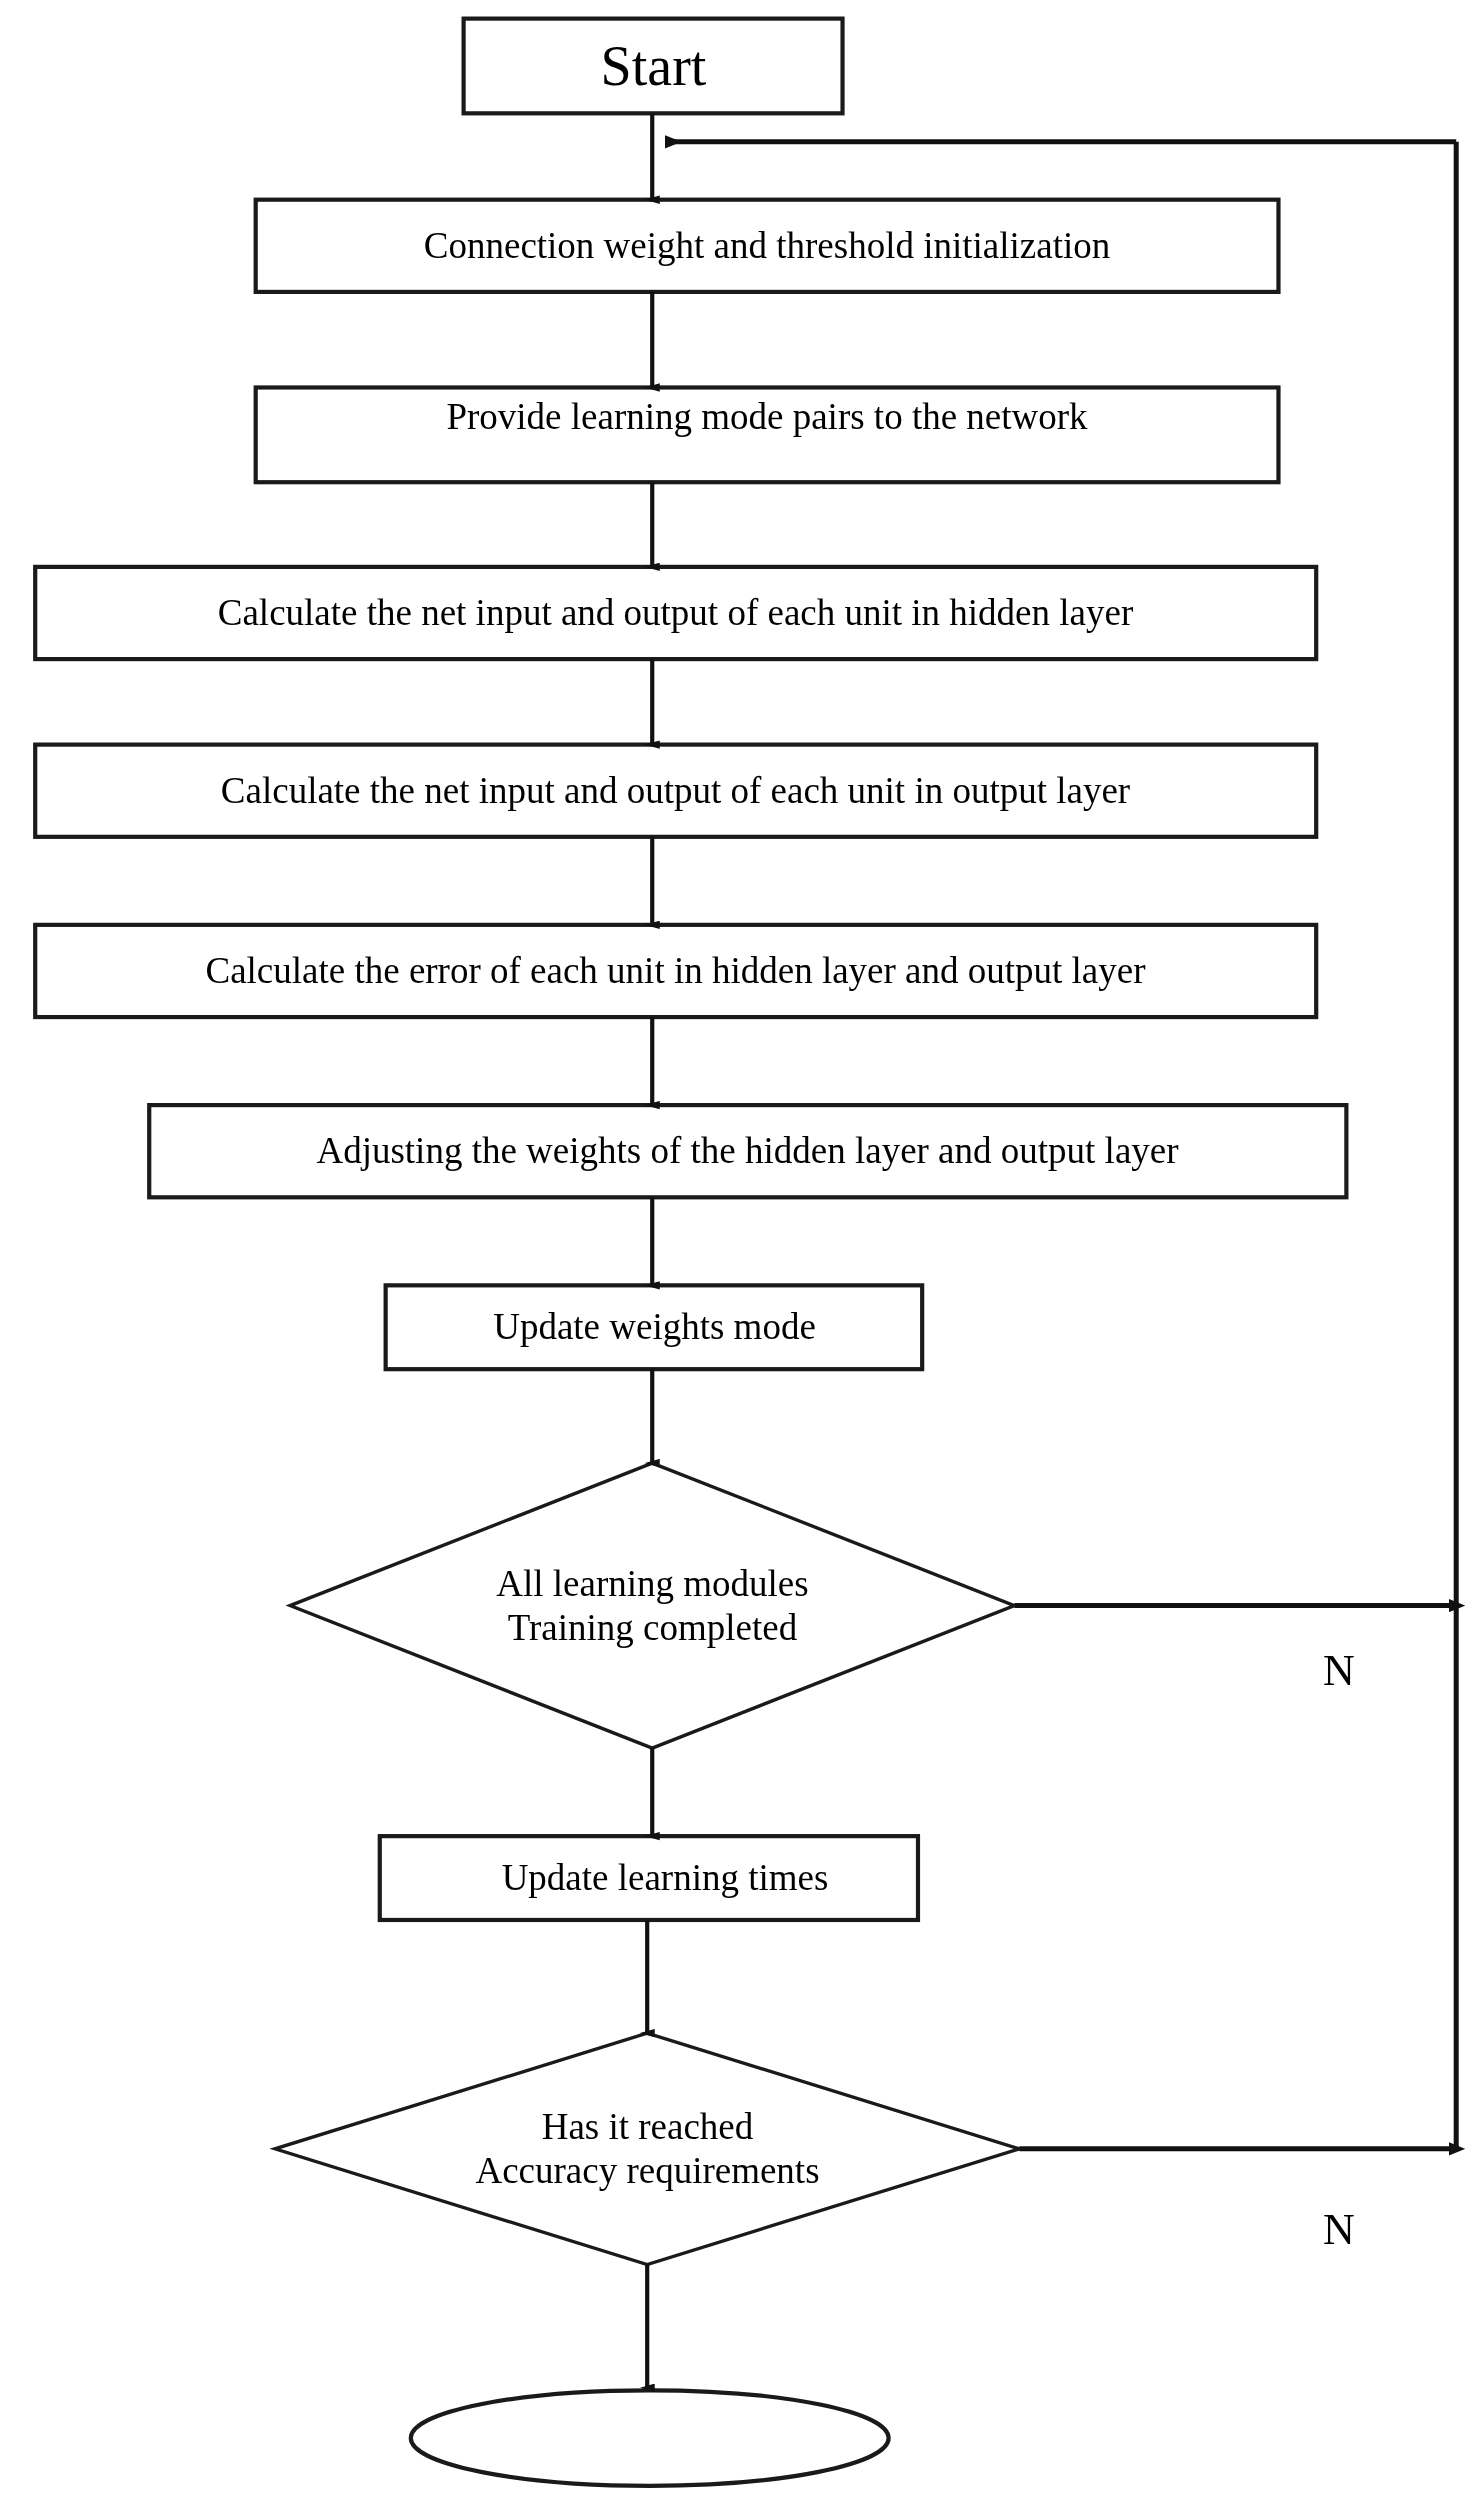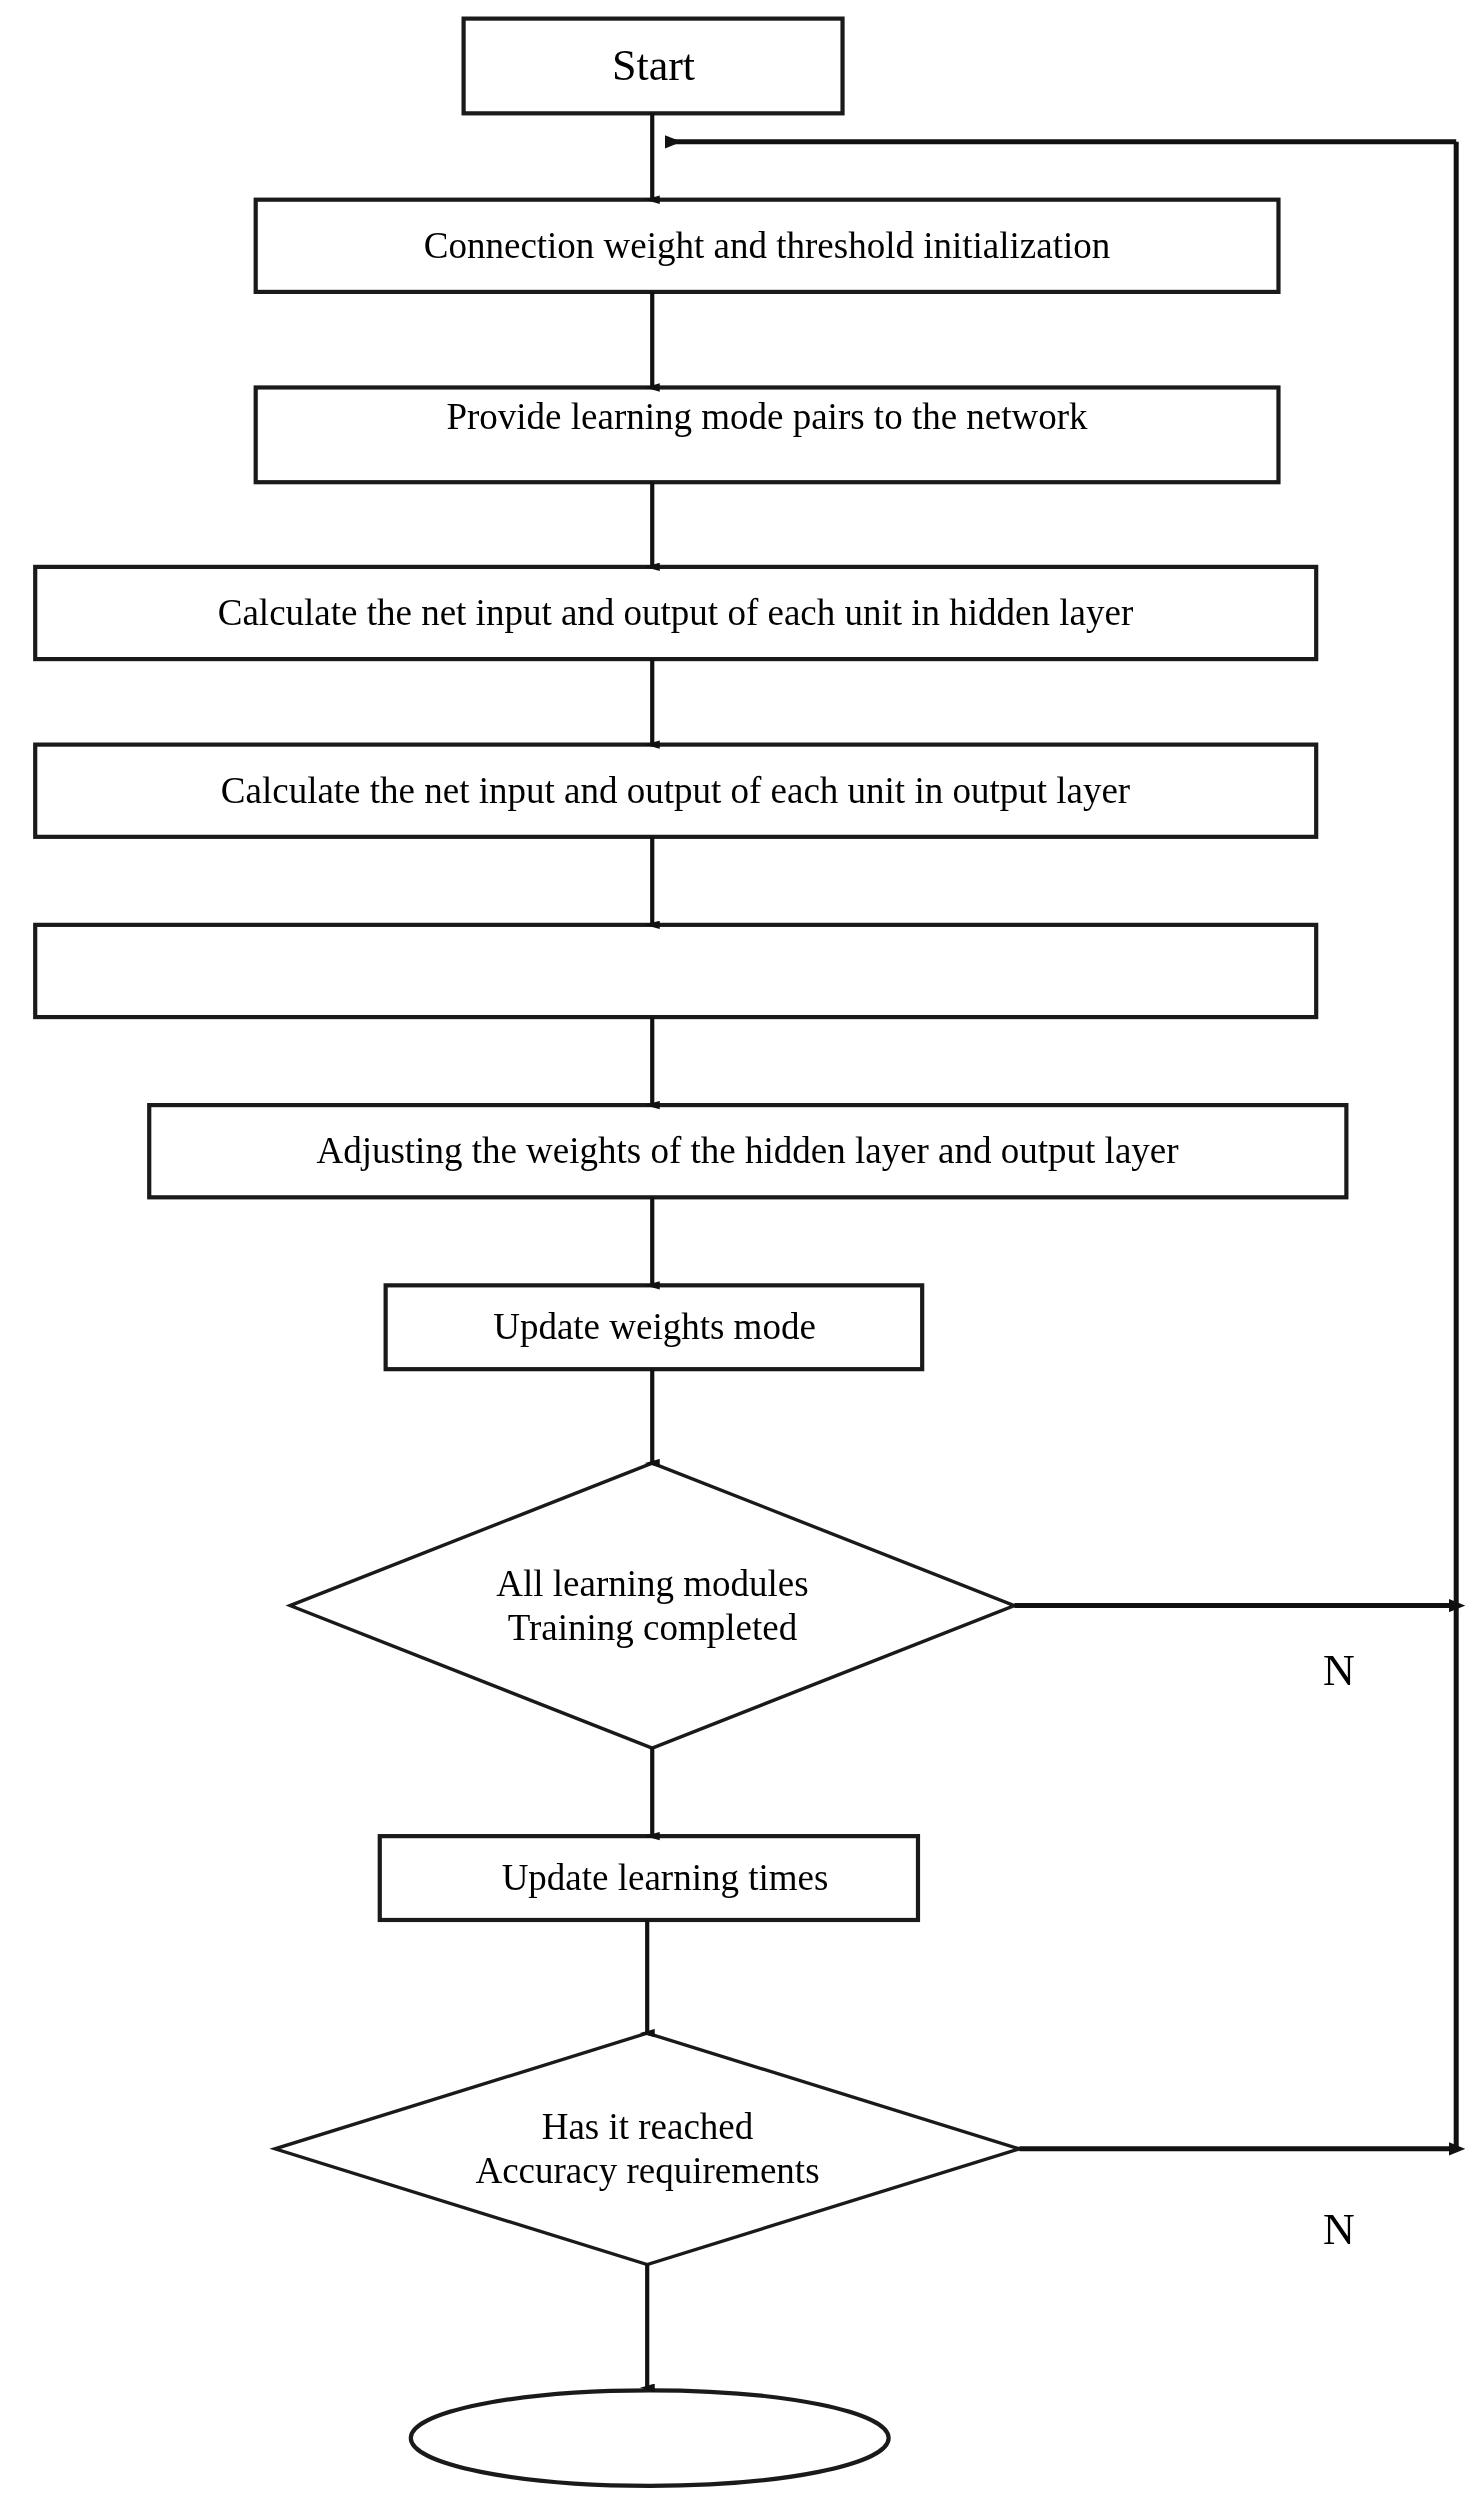--- a/index.html
+++ b/index.html
@@ -32,21 +32,21 @@
     align-items: center;
     justify-content: center;
     text-align: center;
     color: #000000;
     line-height: 1.18;
     white-space: pre-line;
     pointer-events: none;
     font-family: "Liberation Serif", "DejaVu Serif", serif;
   }
   .process-label { font-size: 37px; text-align: right; }
-  .terminal-label { font-size: 44px; }
+  .terminal-label { font-size: 56px; }
   .decision-label { font-size: 37px; }
   .branch-label {
     position: absolute;
     font-size: 44px;
     color: #000000;
     font-family: "Liberation Serif", "DejaVu Serif", serif;
   }
   .hit {
     position: absolute;
     background: transparent;
@@ -114,20 +114,21 @@
   <div class="node-label terminal-label" style="left:464px; top:18.4px; width:379px; height:95px;">Start</div>
 
   <div class="node-label process-label" style="left:264px; top:200px; width:1006px; height:92px;">Connection weight and threshold initialization</div>
 
   <div class="node-label process-label" style="left:264px; top:369px; width:1006px; height:95px;">Provide learning mode pairs to the network</div>
 
   <div class="node-label process-label" style="left:40px; top:567px; width:1271px; height:92px;">Calculate the net input and output of each unit in hidden layer</div>
 
   <div class="node-label process-label" style="left:40px; top:745px; width:1271px; height:92px;">Calculate the net input and output of each unit in output layer</div>
 
+  <div class="node-label process-label" style="left:40px; top:925px; width:1271px; height:92px;">Calculate the error of each unit in hidden layer and output layer</div>
 
   <div class="node-label process-label" style="left:154px; top:1105px; width:1187px; height:92px;">Adjusting the weights of the hidden layer and output layer</div>
 
   <div class="node-label process-label" style="left:386px; top:1285px; width:537px; height:84px;">Update weights mode</div>
 
   <div class="node-label decision-label" style="left:401px; top:1547px; width:503px; height:117px;">All learning modules
 Training completed</div>
 
   <div class="node-label process-label" style="left:396px; top:1836px; width:538px; height:84px;">Update learning times</div>
 

